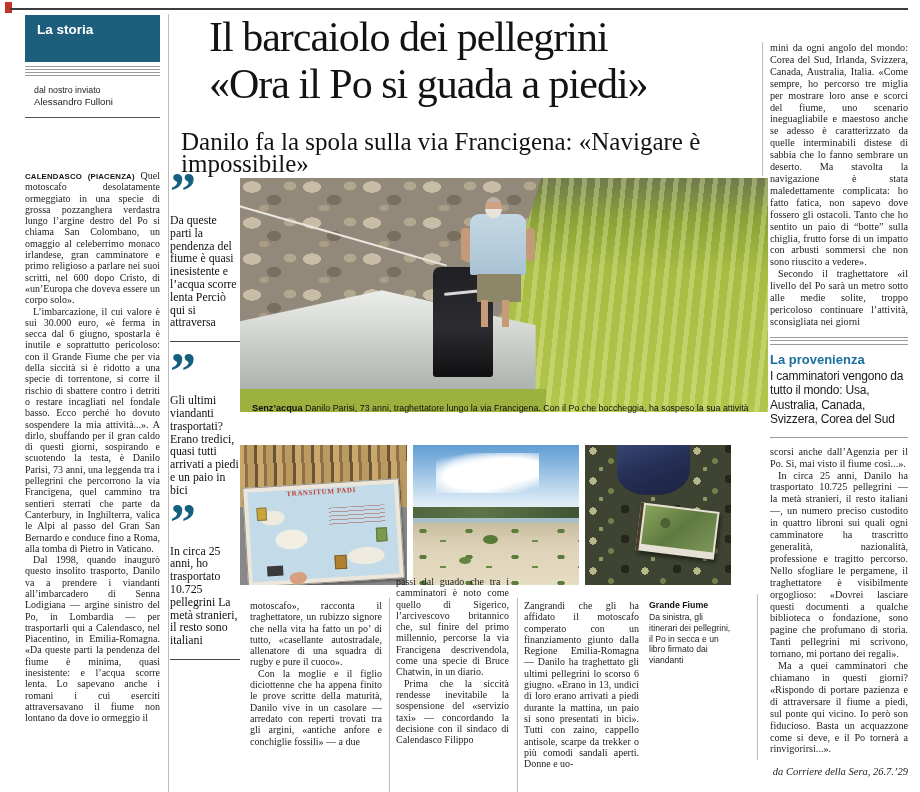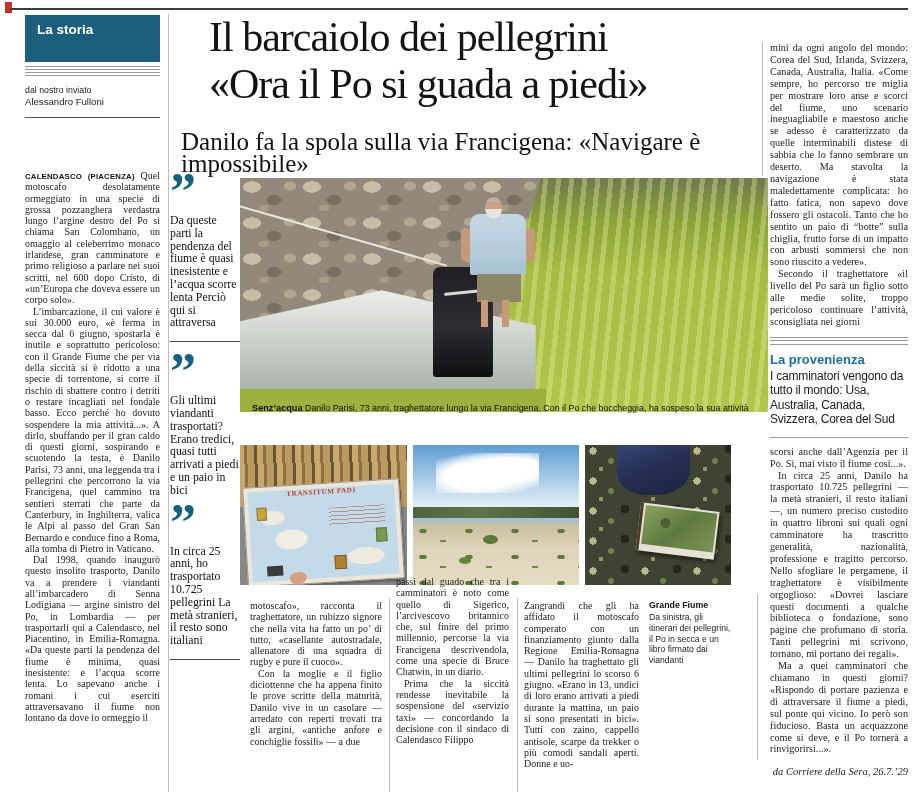--- a/index.html
+++ b/index.html
@@ -8,21 +8,21 @@
   .abs{position:absolute;}
   .vrule{position:absolute;width:1px;background:#bdbdbd;}
 
   
   .top-rule{left:10px;top:8px;width:898px;height:2px;background:#3c3c3c;}
   .red-mark{left:5px;top:2px;width:7px;height:11px;background:#c4332a;}
   .kicker-box{left:25px;top:15px;width:135px;height:47px;background:#1e5e7d;}
   .kicker-label{padding:8px 0 0 12px;font:bold 13.5px/1 "Liberation Sans",sans-serif;color:#fff;}
   .kicker-rules{left:25px;top:66px;width:135px;}
   .kicker-rules div{height:1px;background:#9a9a9a;margin-bottom:2px;}
-  .byline{left:25px;top:85px;width:135px;font:8.8px/11px "Liberation Sans",sans-serif;color:#222;}
+  .byline{left:34px;top:85px;width:135px;font:8.8px/11px "Liberation Sans",sans-serif;color:#222;}
   .byline .name{font-size:9.6px;font-weight:normal;}
   .byline-rule{left:25px;top:117px;width:135px;height:1px;background:#555;}
 
   
   .headline{left:181px;top:14px;width:600px;font-size:42px;line-height:47px;letter-spacing:-1px;color:#131313;margin-left:28px;}
   .subhead{left:181px;top:131px;width:600px;font-size:25px;line-height:22px;color:#131313;}
 
   
   .bt{font:10px/11.3px "Liberation Serif",serif;text-align:justify;color:#1b1b1b;}
   .bt p{margin:0;}
@@ -254,21 +254,21 @@
     <p>Zangrandi che gli ha affidato il motoscafo comperato con un finanziamento giunto dalla Regione Emilia-Romagna — Danilo ha traghettato gli ultimi pellegrini lo scorso 6 giugno. «Erano in 13, undici di loro erano arrivati a piedi durante la mattina, un paio si sono presentati in bici». Tutti con zaino, cappello antisole, scarpe da trekker o più comodi sandali aperti. Donne e uo-</p>
   </div>
 
   <div class="abs grande">
     <div class="grande-title">Grande Fiume</div>
     <div class="grande-text">Da sinistra, gli itinerari dei pellegrini, il Po in secca e un libro firmato dai viandanti</div>
   </div>
 
   <div class="abs colR bt">
     <p>mini da ogni angolo del mondo: Corea del Sud, Irlanda, Svizzera, Canada, Australia, Italia. «Come sempre, ho percorso tre miglia per mostrare loro anse e scorci del fiume, uno scenario ineguagliabile e maestoso anche se adesso è caratterizzato da quelle interminabili distese di sabbia che lo fanno sembrare un deserto. Ma stavolta la navigazione è stata maledettamente complicata: ho fatto fatica, non sapevo dove fossero gli ostacoli. Tanto che ho sentito un paio di “botte” sulla chiglia, frutto forse di un impatto con arbusti sommersi che non sono riuscito a vedere».</p>
-    <p class="ind">Secondo il traghettatore «il livello del Po sarà un figlio sotto alle medie solite, troppo pericoloso continuare l’attività, sconsigliata nei giorni</p>
+    <p class="ind">Secondo il traghettatore «il livello del Po sarà un metro sotto alle medie solite, troppo pericoloso continuare l’attività, sconsigliata nei giorni</p>
     <div class="prov">
       <div class="prov-rules">
           <div></div>
           <div></div>
           <div></div>
         </div>
       <div class="prov-title">La provenienza</div>
       <div class="prov-text">I camminatori vengono da tutto il mondo: Usa, Australia, Canada, Svizzera, Corea del Sud</div>
       <div class="prov-bot"></div>
     </div>

